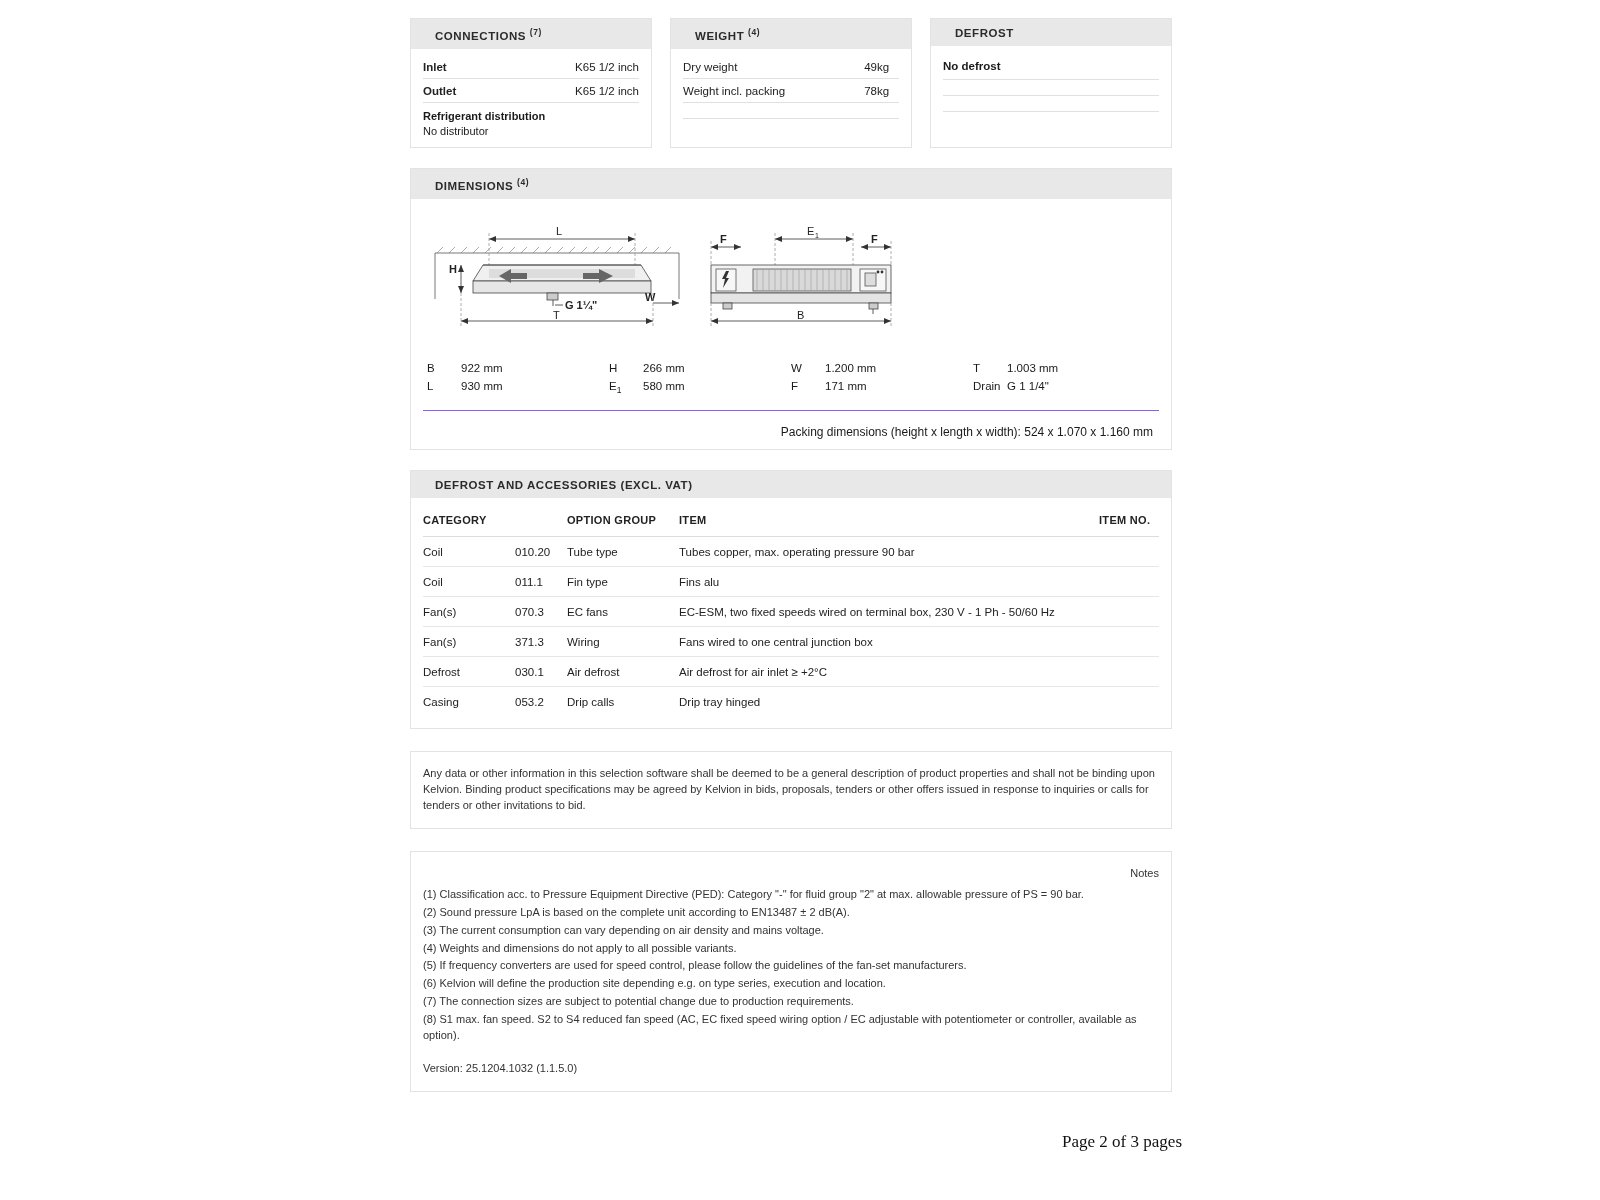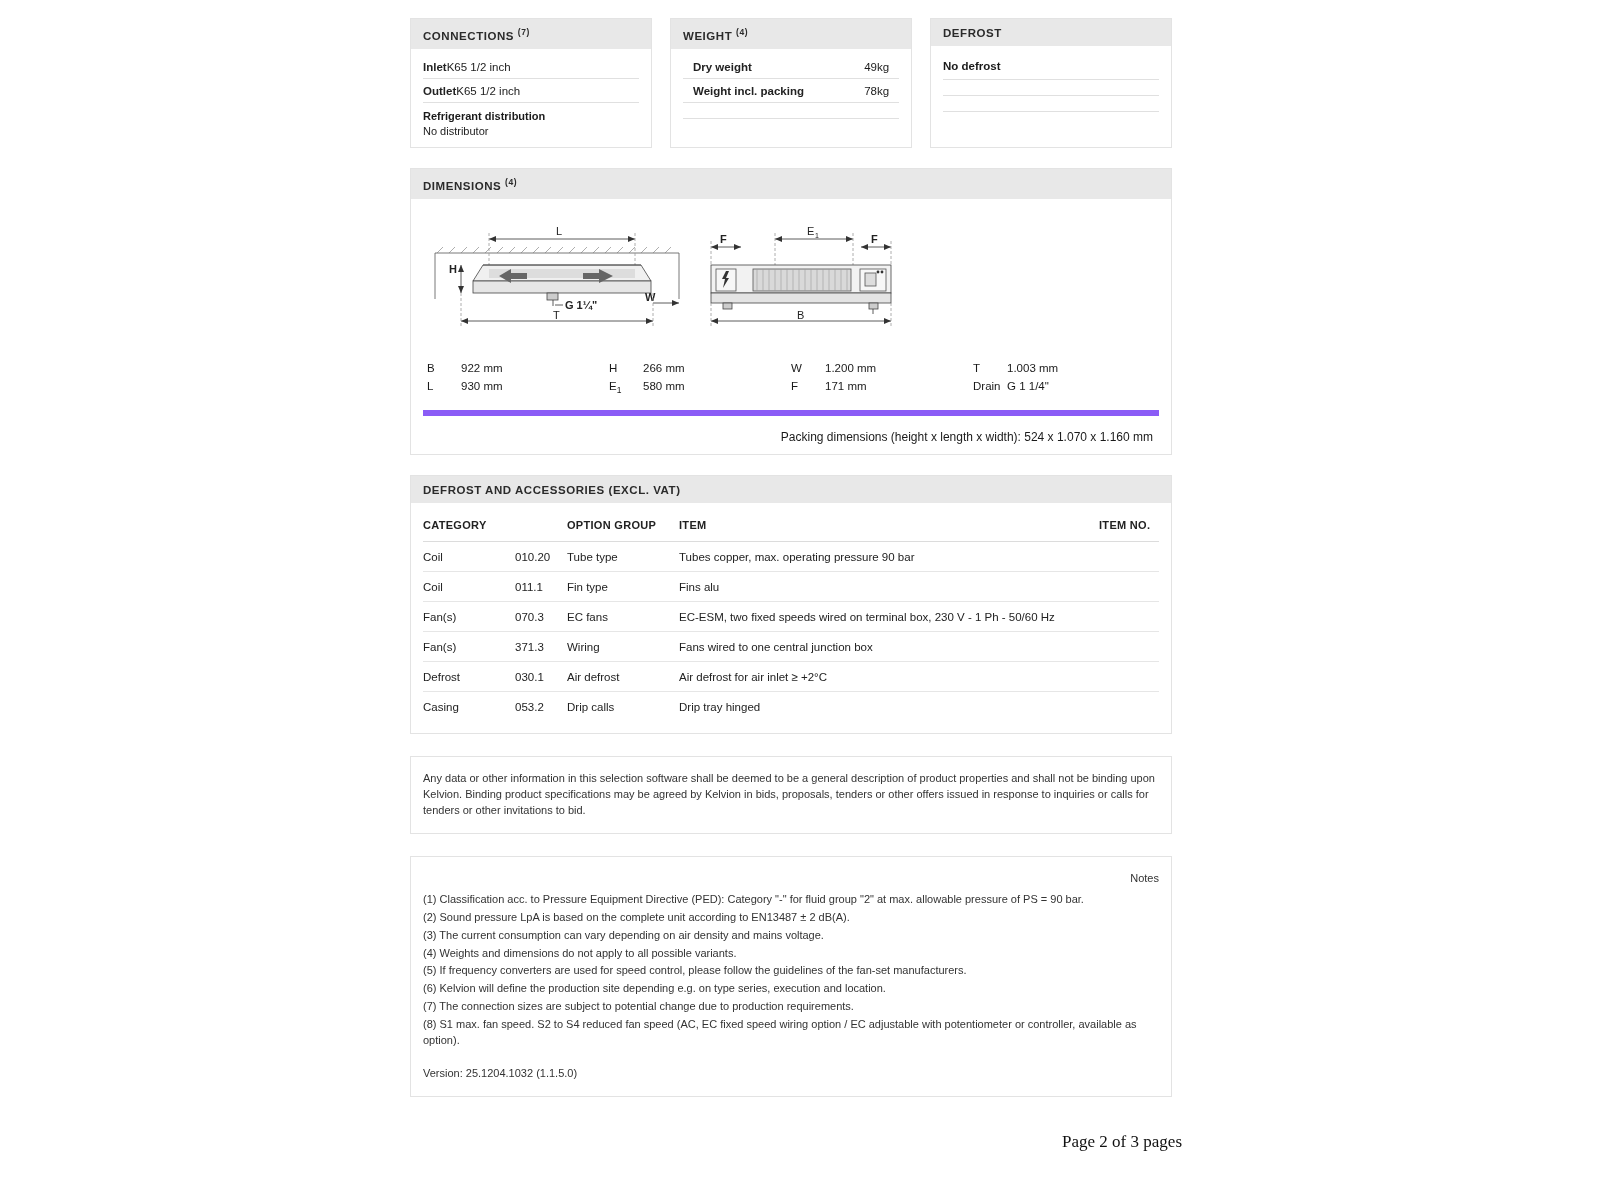--- a/index.html
+++ b/index.html
@@ -23,21 +23,21 @@
   }
 
   
   .panel {
     background: #ffffff;
     border: 1px solid #e3e3e3;
     margin-bottom: 0;
   }
   .panel-head {
     background: #e8e8e8;
-    padding: 8px 12px 7px 12px;
+    padding: 8px 12px 7px 24px;
     font-size: 11.5px;
     font-weight: bold;
     letter-spacing: 0.55px;
     color: #2b2b2b;
   }
   .sup {
     font-size: 8.5px;
     vertical-align: super;
     font-weight: bold;
   }
@@ -48,37 +48,37 @@
     display: flex;
     gap: 18px;
     margin-bottom: 20px;
   }
   .col-conn { width: 244px; }
   .col-weight { width: 244px; }
   .col-defrost { width: 244px; }
 
   .kv {
     display: flex;
-    justify-content: flex-start;
+    justify-content: space-between;
     align-items: baseline;
     padding: 6px 0 5px 0;
     border-bottom: 1px solid #e0e0e0;
     font-size: 11.5px;
   }
   .kv .k { font-weight: bold; color: #222; }
   .kv .v { color: #222; font-weight: normal; }
 
   .kvu {
     display: flex;
     align-items: baseline;
     padding: 6px 0 5px 0;
     border-bottom: 1px solid #e0e0e0;
     font-size: 11.5px;
   }
-  .kvu .k { font-weight: bold; color: #222; flex: 1 1 auto; margin-left: 10px; }
+  .kvu .k { font-weight: normal; color: #222; flex: 1 1 auto; }
   .kvu .v { width: 42px; text-align: right; }
   .kvu .u { width: 22px; text-align: left; color: #222; }
 
   .subblock { padding-top: 7px; font-size: 11px; }
   .subblock .title { font-weight: bold; }
   .subblock .val { margin-top: 3px; color: #222; }
 
   .emptyline {
     border-bottom: 1px solid #e0e0e0;
     height: 16px;
@@ -105,21 +105,21 @@
     padding: 3px 0;
     display: flex;
   }
   .dim-cell .sym { width: 34px; font-weight: normal; }
   .dim-cell .sym .sub { font-size: 8.5px; vertical-align: sub; }
   .dim-cell .val { }
   .packing {
     text-align: right;
     font-size: 12px;
     padding: 14px 6px 4px 0;
-    border-top: 6px solid #8b5cf6;
+    border-top: 1px solid #8b5cf6;
     margin-top: 12px;
   }
 
   
   .opts { margin-bottom: 22px; }
   .opts-body { padding: 4px 12px 12px 12px; }
   table.opt {
     width: 100%;
     border-collapse: collapse;
     font-size: 11.5px;

